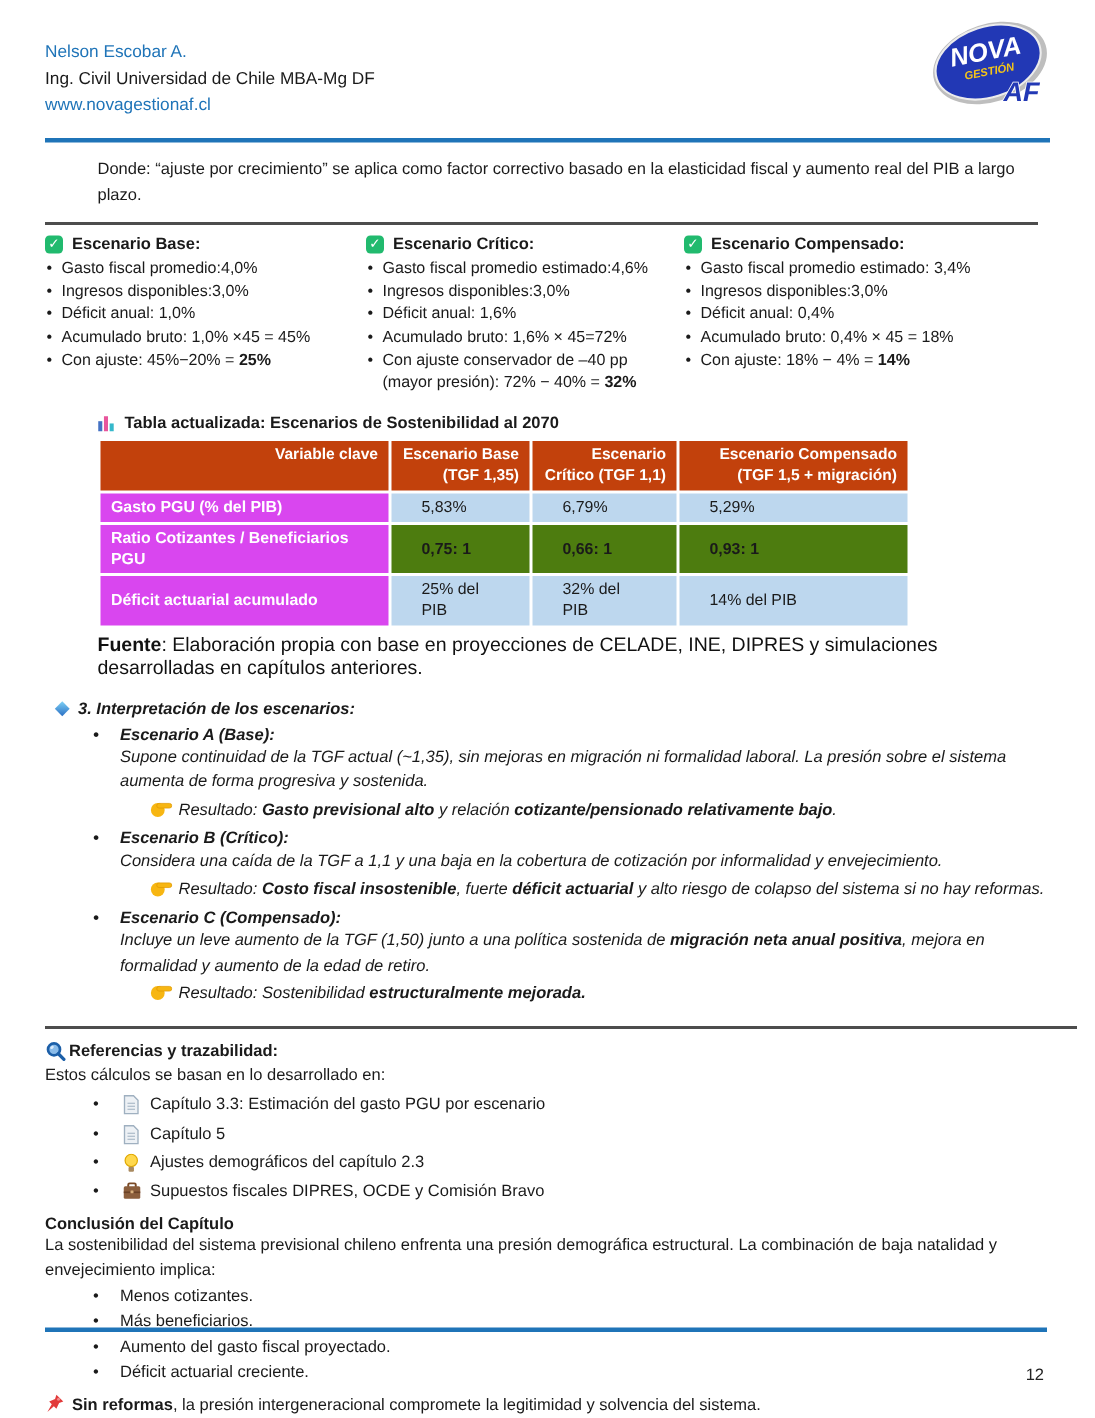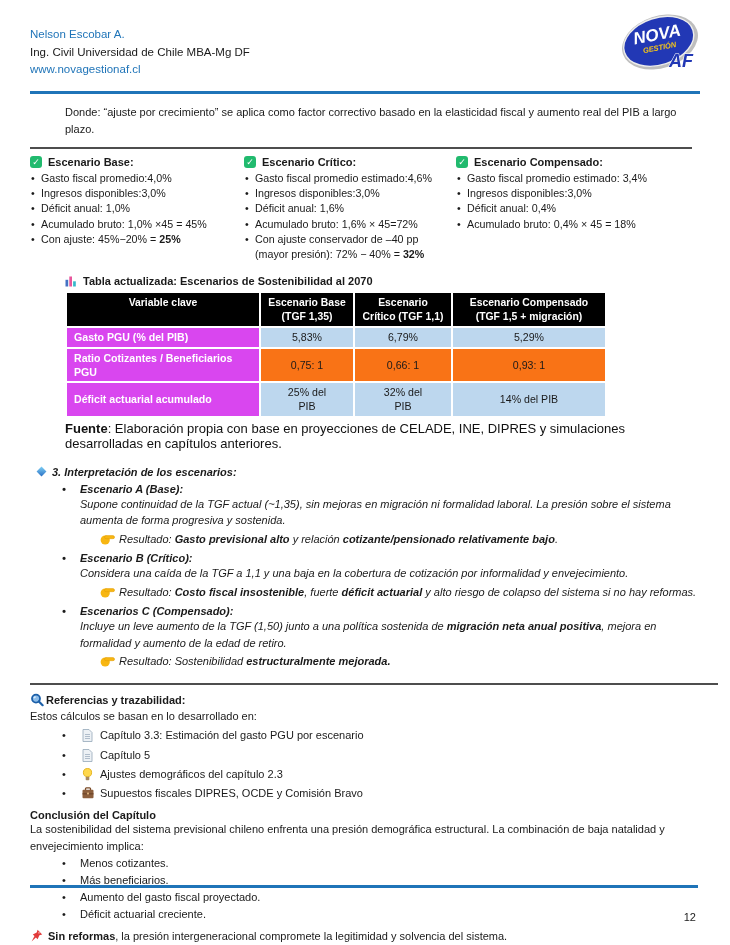--- a/index.html
+++ b/index.html
@@ -32,26 +32,26 @@
     font-family:"DejaVu Sans", sans-serif; display:inline-block;
   }
   .scenario ul { list-style:none; margin-top:3px; }
   .scenario li { position:relative; padding-left:11px; font-size:10.7px; line-height:1.42; }
   .scenario li::before { content:"•"; position:absolute; left:1px; }
 
   
   .table-block { margin:13px 28px 0 65px; }
   .table-title { display:flex; align-items:center; gap:6px; font-weight:bold; font-size:11px; }
   table { border-collapse:separate; border-spacing:2px; margin-top:4px; table-layout:fixed; }
-  th { background:#000000; color:#fff; text-align:center; font-weight:bold; font-size:10.4px; padding:3px 7px; vertical-align:top; line-height:1.3; }
+  th { background:#c2410c; color:#fff; text-align:right; font-weight:bold; font-size:10.4px; padding:3px 7px; vertical-align:top; line-height:1.3; }
   td { font-size:10.6px; line-height:1.35; }
   td.lbl { background:#d946ef; color:#fff; font-weight:bold; padding:2px 7px; }
-  td.val { text-align:center; padding:2px 20px; }
+  td.val { padding:2px 20px; }
   tr.r0 td.val, tr.r2 td.val { background:#BDD7EE; }
-  tr.r1 td.val { background:#f97316; font-weight:normal; }
+  tr.r1 td.val { background:#4d7c0f; font-weight:bold; }
   .source { font-size:13px; margin-top:3px; color:#111; }
 
   
   .interp { margin-top:15px;font-style:italic; }
   .interp-heading { display:flex; align-items:center; gap:7px; margin-left:38px; font-weight:bold; }
   .diamond-icon { width:7px; height:7px; flex:none; background:linear-gradient(135deg,#7ed0f5,#2a6fc4); transform:rotate(45deg); }
   .interp-title { position:relative; margin:5px 28px 0 62px; padding-left:18px; font-weight:bold; }
   .interp-title::before { content:"•"; position:absolute; left:0; }
   .interp-body { margin:1px 26px 0 80px; line-height:1.5; }
   .result-line { margin:2px 26px 0 100px; line-height:1.5; }
@@ -141,20 +141,21 @@
   <div class="scenario scenario-col-3">
     <div class="scenario-title">
       <span class="check-icon">✓</span>
       <span>Escenario Compensado:</span>
     </div>
     <ul>
       <li><span>Gasto fiscal promedio estimado: 3,4%</span></li>
       <li><span>Ingresos disponibles:3,0%</span></li>
       <li><span>Déficit anual: 0,4%</span></li>
       <li><span>Acumulado bruto: 0,4% × 45 = 18%</span></li>
+      <li><span>Con ajuste: 18% − 4% = </span><b>14%</b></li>
     </ul>
   </div>
 </div>
 
 <div class="table-block">
   <div class="table-title">
     <svg width="12" height="12" viewBox="0 0 12 12">
       <rect x="0.5" y="4.8" width="2.7" height="6.7" fill="#4472C4"></rect>
       <rect x="4.3" y="1.5" width="2.7" height="10" fill="#E8559C"></rect>
       <rect x="8.1" y="6.3" width="2.7" height="5.2" fill="#35B8CB"></rect>
@@ -222,21 +223,21 @@
     <div class="result-line">
       <svg class="hand-icon" width="15" height="12" viewBox="0 0 15 12">
         <circle cx="5.2" cy="7" r="4.6" fill="#F7B612"></circle>
         <rect x="4.5" y="2.6" width="10" height="3.1" rx="1.55" fill="#F7B612"></rect>
         <rect x="4.5" y="2.6" width="10" height="3.1" rx="1.55" fill="none" stroke="#E09A00" stroke-width="0.5"></rect>
       </svg><span><span>Resultado: </span><b>Costo fiscal insostenible</b><span>, fuerte </span><b>déficit actuarial</b><span> y alto riesgo de colapso del sistema si no hay reformas.</span></span>
     </div>
   </div>
 
   <div>
-    <div class="interp-title">Escenarios C (Compensado):</div>
+    <div class="interp-title">Escenario C (Compensado):</div>
     <div class="interp-body"><span>Incluye un leve aumento de la TGF (1,50) junto a una política sostenida de </span><b>migración neta anual positiva</b><span>, mejora en formalidad y aumento de la edad de retiro.</span></div>
     <div class="result-line">
       <svg class="hand-icon" width="15" height="12" viewBox="0 0 15 12">
         <circle cx="5.2" cy="7" r="4.6" fill="#F7B612"></circle>
         <rect x="4.5" y="2.6" width="10" height="3.1" rx="1.55" fill="#F7B612"></rect>
         <rect x="4.5" y="2.6" width="10" height="3.1" rx="1.55" fill="none" stroke="#E09A00" stroke-width="0.5"></rect>
       </svg><span><span>Resultado: Sostenibilidad </span><b>estructuralmente mejorada.</b></span>
     </div>
   </div>
 </div>

